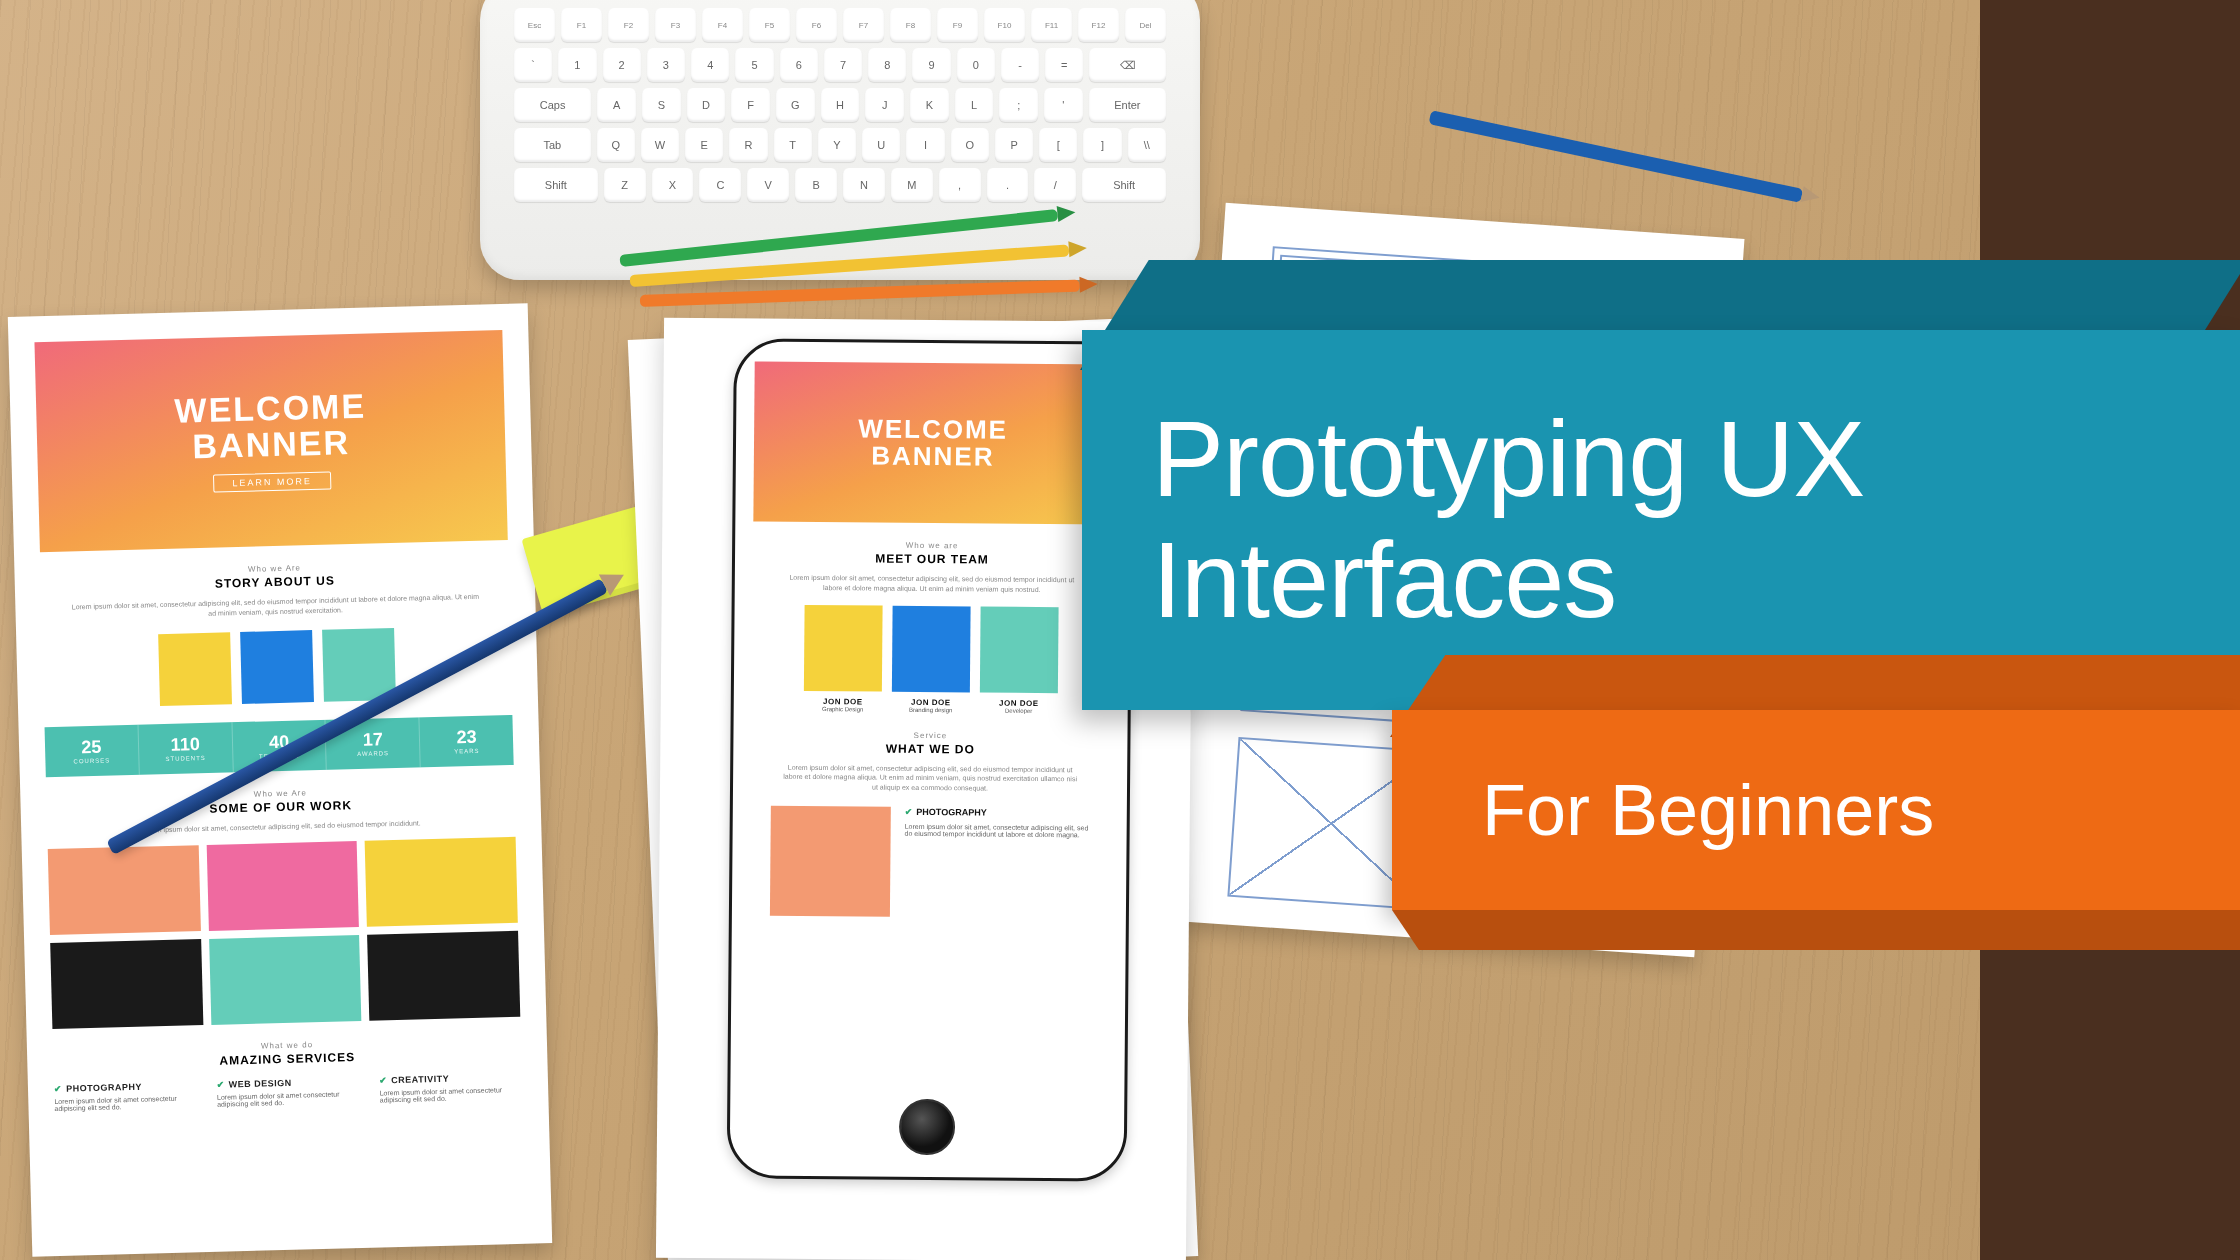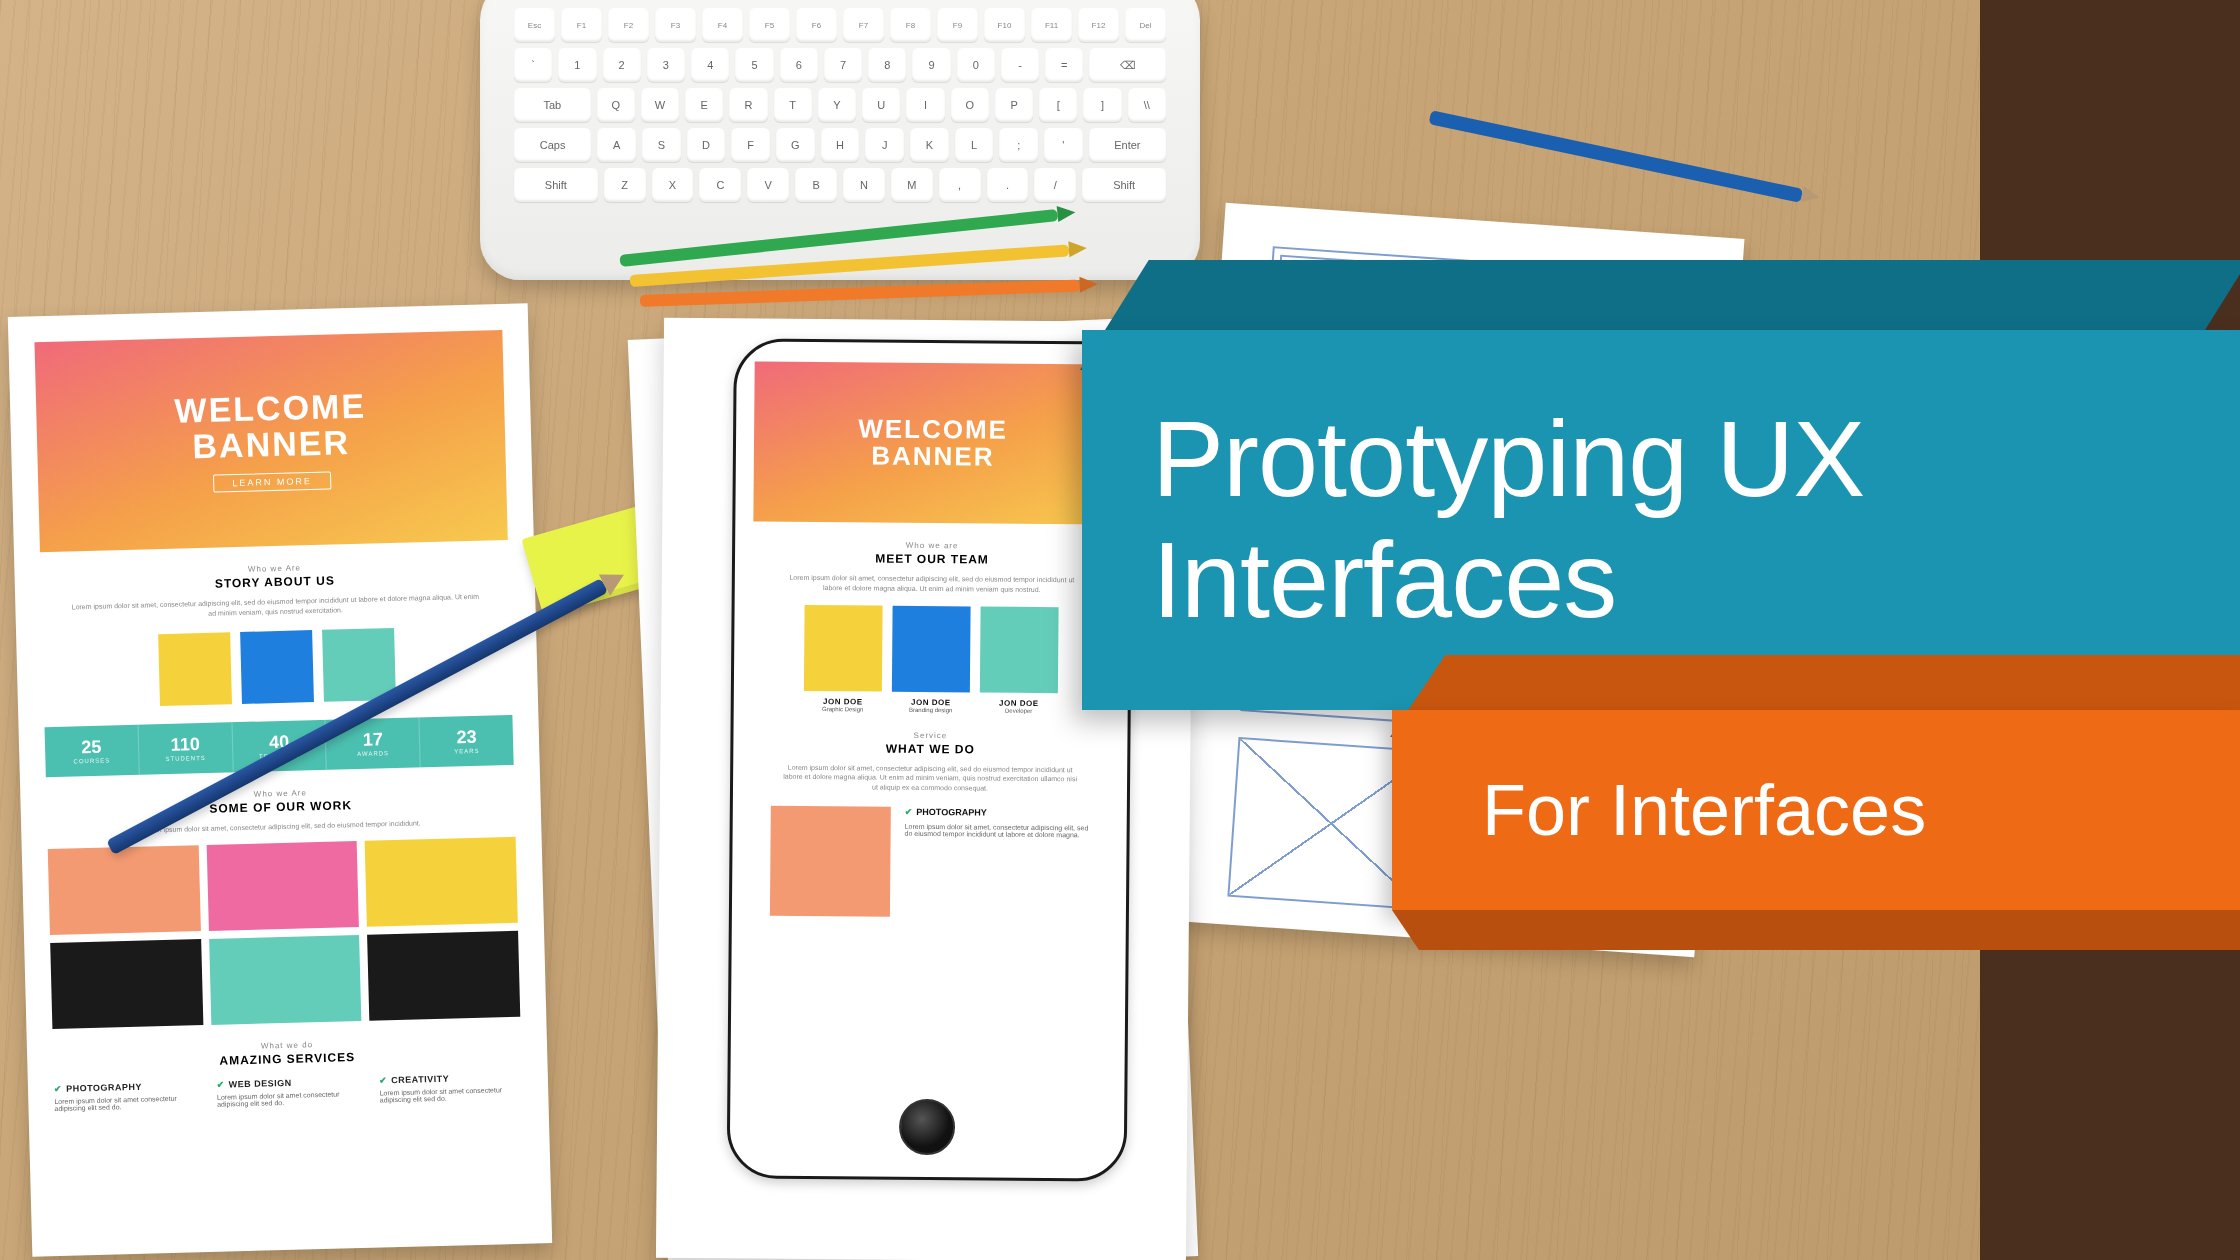--- a/index.html
+++ b/index.html
@@ -320,49 +320,49 @@
         <div class="key">6</div>
         <div class="key">7</div>
         <div class="key">8</div>
         <div class="key">9</div>
         <div class="key">0</div>
         <div class="key">-</div>
         <div class="key">=</div>
         <div class="key wide">⌫</div>
       </div>
       <div class="krow">
+        <div class="key wide">Caps</div>
+        <div class="key">A</div>
+        <div class="key">S</div>
+        <div class="key">D</div>
+        <div class="key">F</div>
+        <div class="key">G</div>
+        <div class="key">H</div>
+        <div class="key">J</div>
+        <div class="key">K</div>
+        <div class="key">L</div>
+        <div class="key">;</div>
+        <div class="key">'</div>
+        <div class="key wide">Enter</div>
+      </div>
+      <div class="krow">
         <div class="key wide">Tab</div>
         <div class="key">Q</div>
         <div class="key">W</div>
         <div class="key">E</div>
         <div class="key">R</div>
         <div class="key">T</div>
         <div class="key">Y</div>
         <div class="key">U</div>
         <div class="key">I</div>
         <div class="key">O</div>
         <div class="key">P</div>
         <div class="key">[</div>
         <div class="key">]</div>
         <div class="key">\\</div>
-      </div>
-      <div class="krow">
-        <div class="key wide">Caps</div>
-        <div class="key">A</div>
-        <div class="key">S</div>
-        <div class="key">D</div>
-        <div class="key">F</div>
-        <div class="key">G</div>
-        <div class="key">H</div>
-        <div class="key">J</div>
-        <div class="key">K</div>
-        <div class="key">L</div>
-        <div class="key">;</div>
-        <div class="key">'</div>
-        <div class="key wide">Enter</div>
       </div>
       <div class="krow">
         <div class="key wide">Shift</div>
         <div class="key">Z</div>
         <div class="key">X</div>
         <div class="key">C</div>
         <div class="key">V</div>
         <div class="key">B</div>
         <div class="key">N</div>
         <div class="key">M</div>
@@ -508,17 +508,17 @@
     </div>
   </div>
 
   <div class="block3d block-teal-back"></div>
   <div class="block3d block-teal-front">
     <h2>Prototyping UX Interfaces</h2>
   </div>
 
   <div class="block3d block-orange-back"></div>
   <div class="block3d block-orange-front">
-    <h3>For Interfaces</h3>
+    <h3>For Beginners</h3>
   </div>
   <div class="orange-bottom"></div>
 
 </div>
 
 </body></html>

